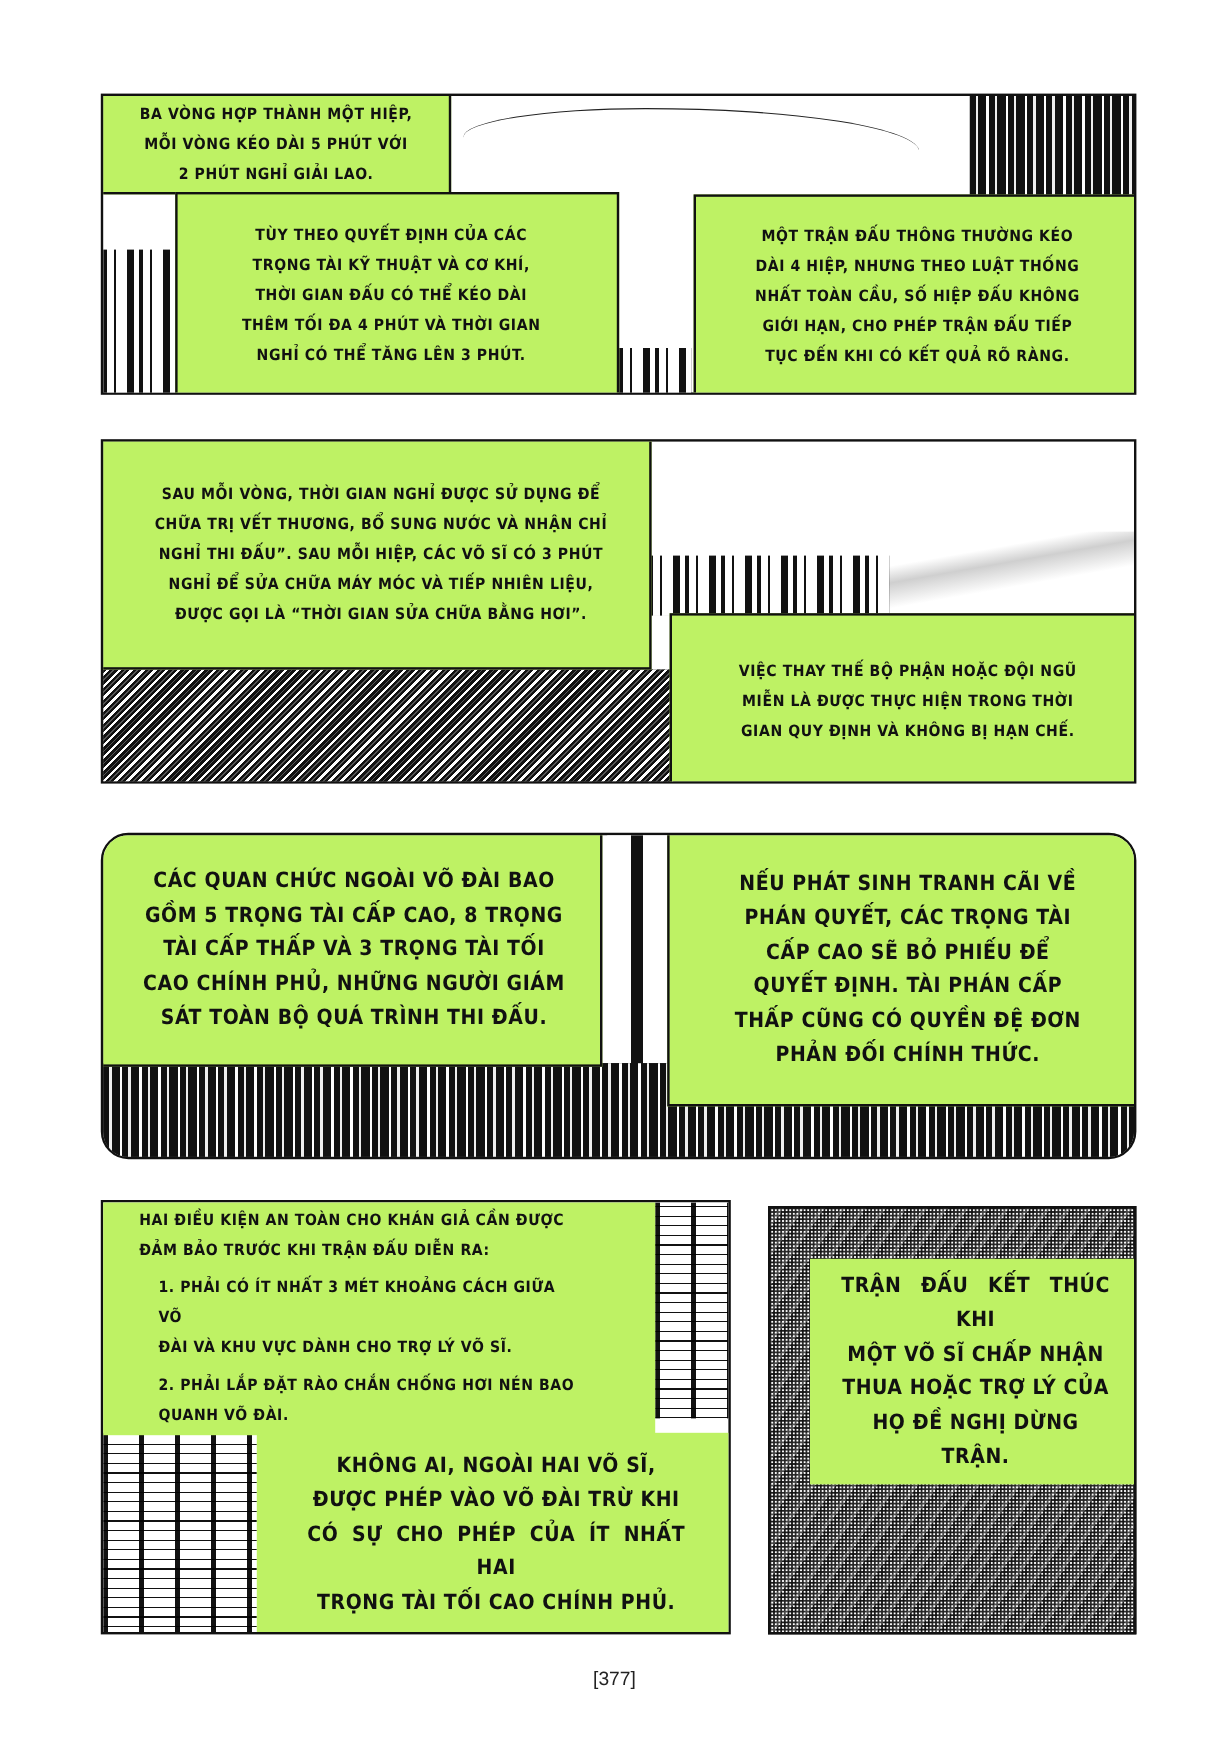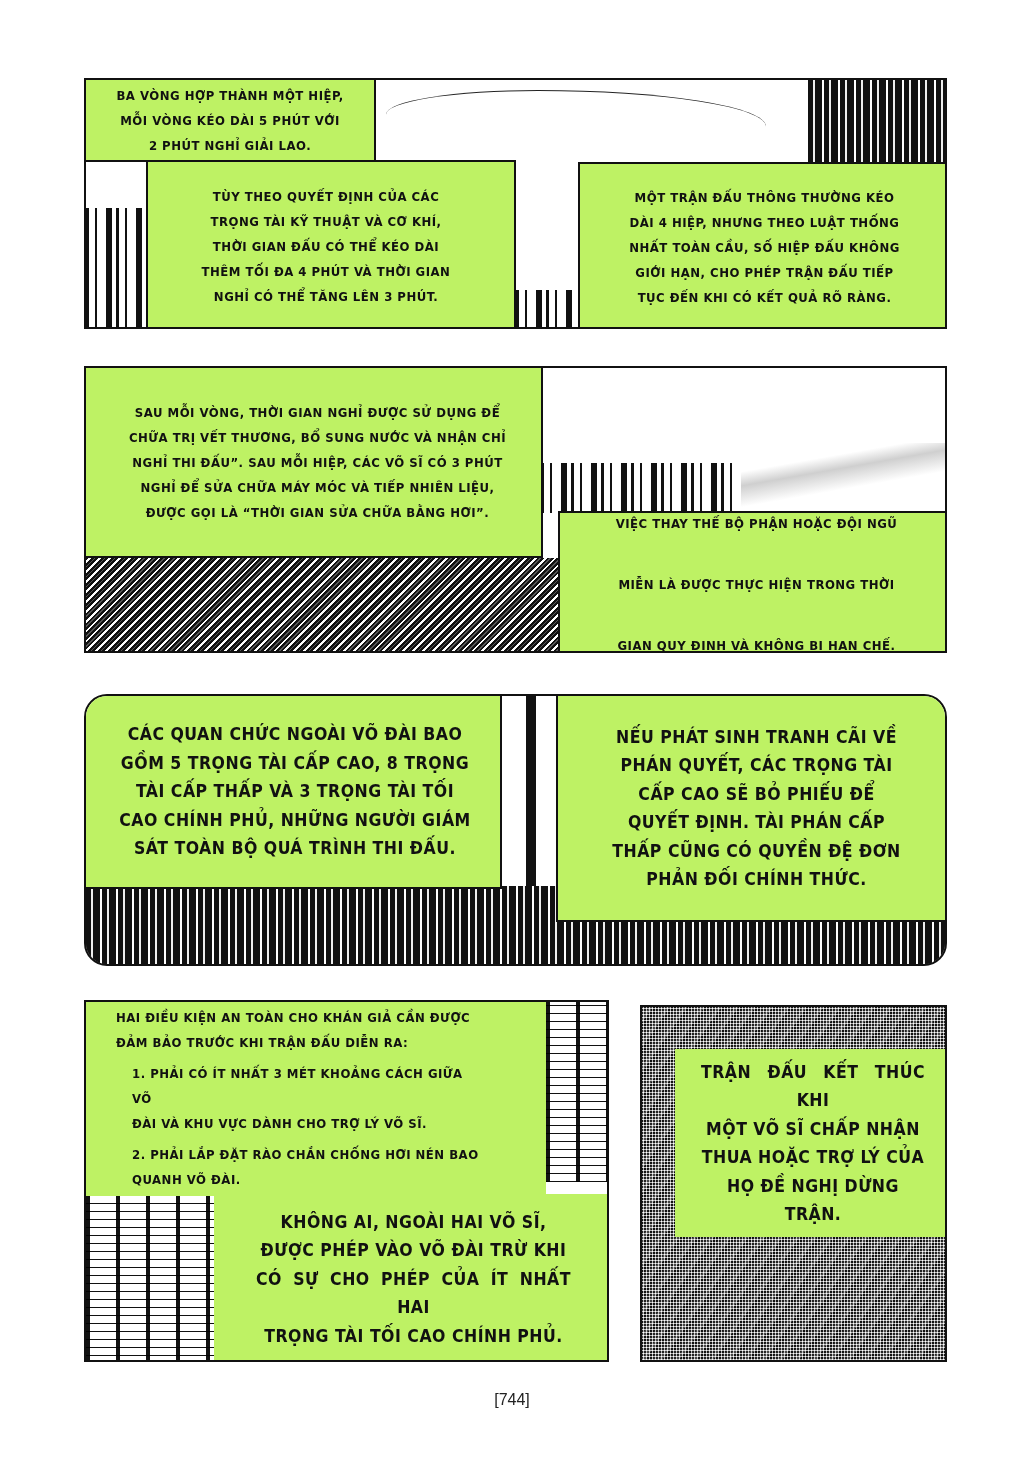--- a/index.html
+++ b/index.html
@@ -72,21 +72,21 @@
   <div class="art buildings" style="left:455px;top:95px;width:200px;height:50px;"></div>
   <div class="art hatch" style="left:0;top:190px;width:475px;height:100px;"></div>
 
   <div class="caption" style="left:-2px;top:-2px;width:459px;height:192px;padding:0 18px 0 26px;">
     <p class="sm justify">SAU MỖI VÒNG, THỜI GIAN NGHỈ ĐƯỢC SỬ DỤNG ĐỂ</p>
     <p class="sm justify">CHỮA TRỊ VẾT THƯƠNG, BỔ SUNG NƯỚC VÀ NHẬN CHỈ</p>
     <p class="sm justify">NGHỈ THI ĐẤU”. SAU MỖI HIỆP, CÁC VÕ SĨ CÓ 3 PHÚT</p>
     <p class="sm justify">NGHỈ ĐỂ SỬA CHỮA MÁY MÓC VÀ TIẾP NHIÊN LIỆU,</p>
     <p class="sm center">ĐƯỢC GỌI LÀ “THỜI GIAN SỬA CHỮA BẰNG HƠI”.</p>
   </div>
-  <div class="caption" style="left:472px;top:143px;width:393px;height:146px;padding:0 32px 0 36px;gap:36px;">
+  <div class="caption" style="left:472px;top:143px;width:393px;height:146px;padding:0 32px 0 36px;">
     <p class="sm justify">VIỆC THAY THẾ BỘ PHẬN HOẶC ĐỘI NGŨ</p>
     <p class="sm justify">MIỄN LÀ ĐƯỢC THỰC HIỆN TRONG THỜI</p>
     <p class="sm justify">GIAN QUY ĐỊNH VÀ KHÔNG BỊ HẠN CHẾ.</p>
   </div>
 </div>
 
 <div class="panel" style="left:84px;top:694px;width:863px;height:272px;border-radius:23px;">
   <div class="art spire" style="left:420px;top:0;width:50px;height:200px;"></div>
   <div class="art buildings-dark" style="left:0;top:190px;width:865px;height:85px;"></div>
 
@@ -129,13 +129,13 @@
 
 <div class="panel halftone" style="left:640px;top:1005px;width:307px;height:357px;">
   <div class="caption" style="left:33px;top:42px;width:274px;height:188px;padding:0 24px 0 26px;border:none;">
     <p class="lg justify">TRẬN ĐẤU KẾT THÚC KHI</p>
     <p class="lg justify">MỘT VÕ SĨ CHẤP NHẬN</p>
     <p class="lg justify">THUA HOẶC TRỢ LÝ CỦA</p>
     <p class="lg center">HỌ ĐỀ NGHỊ DỪNG TRẬN.</p>
   </div>
 </div>
 
-<div class="page-number">[744]</div>
+<div class="page-number">[377]</div>
 
 </body></html>

